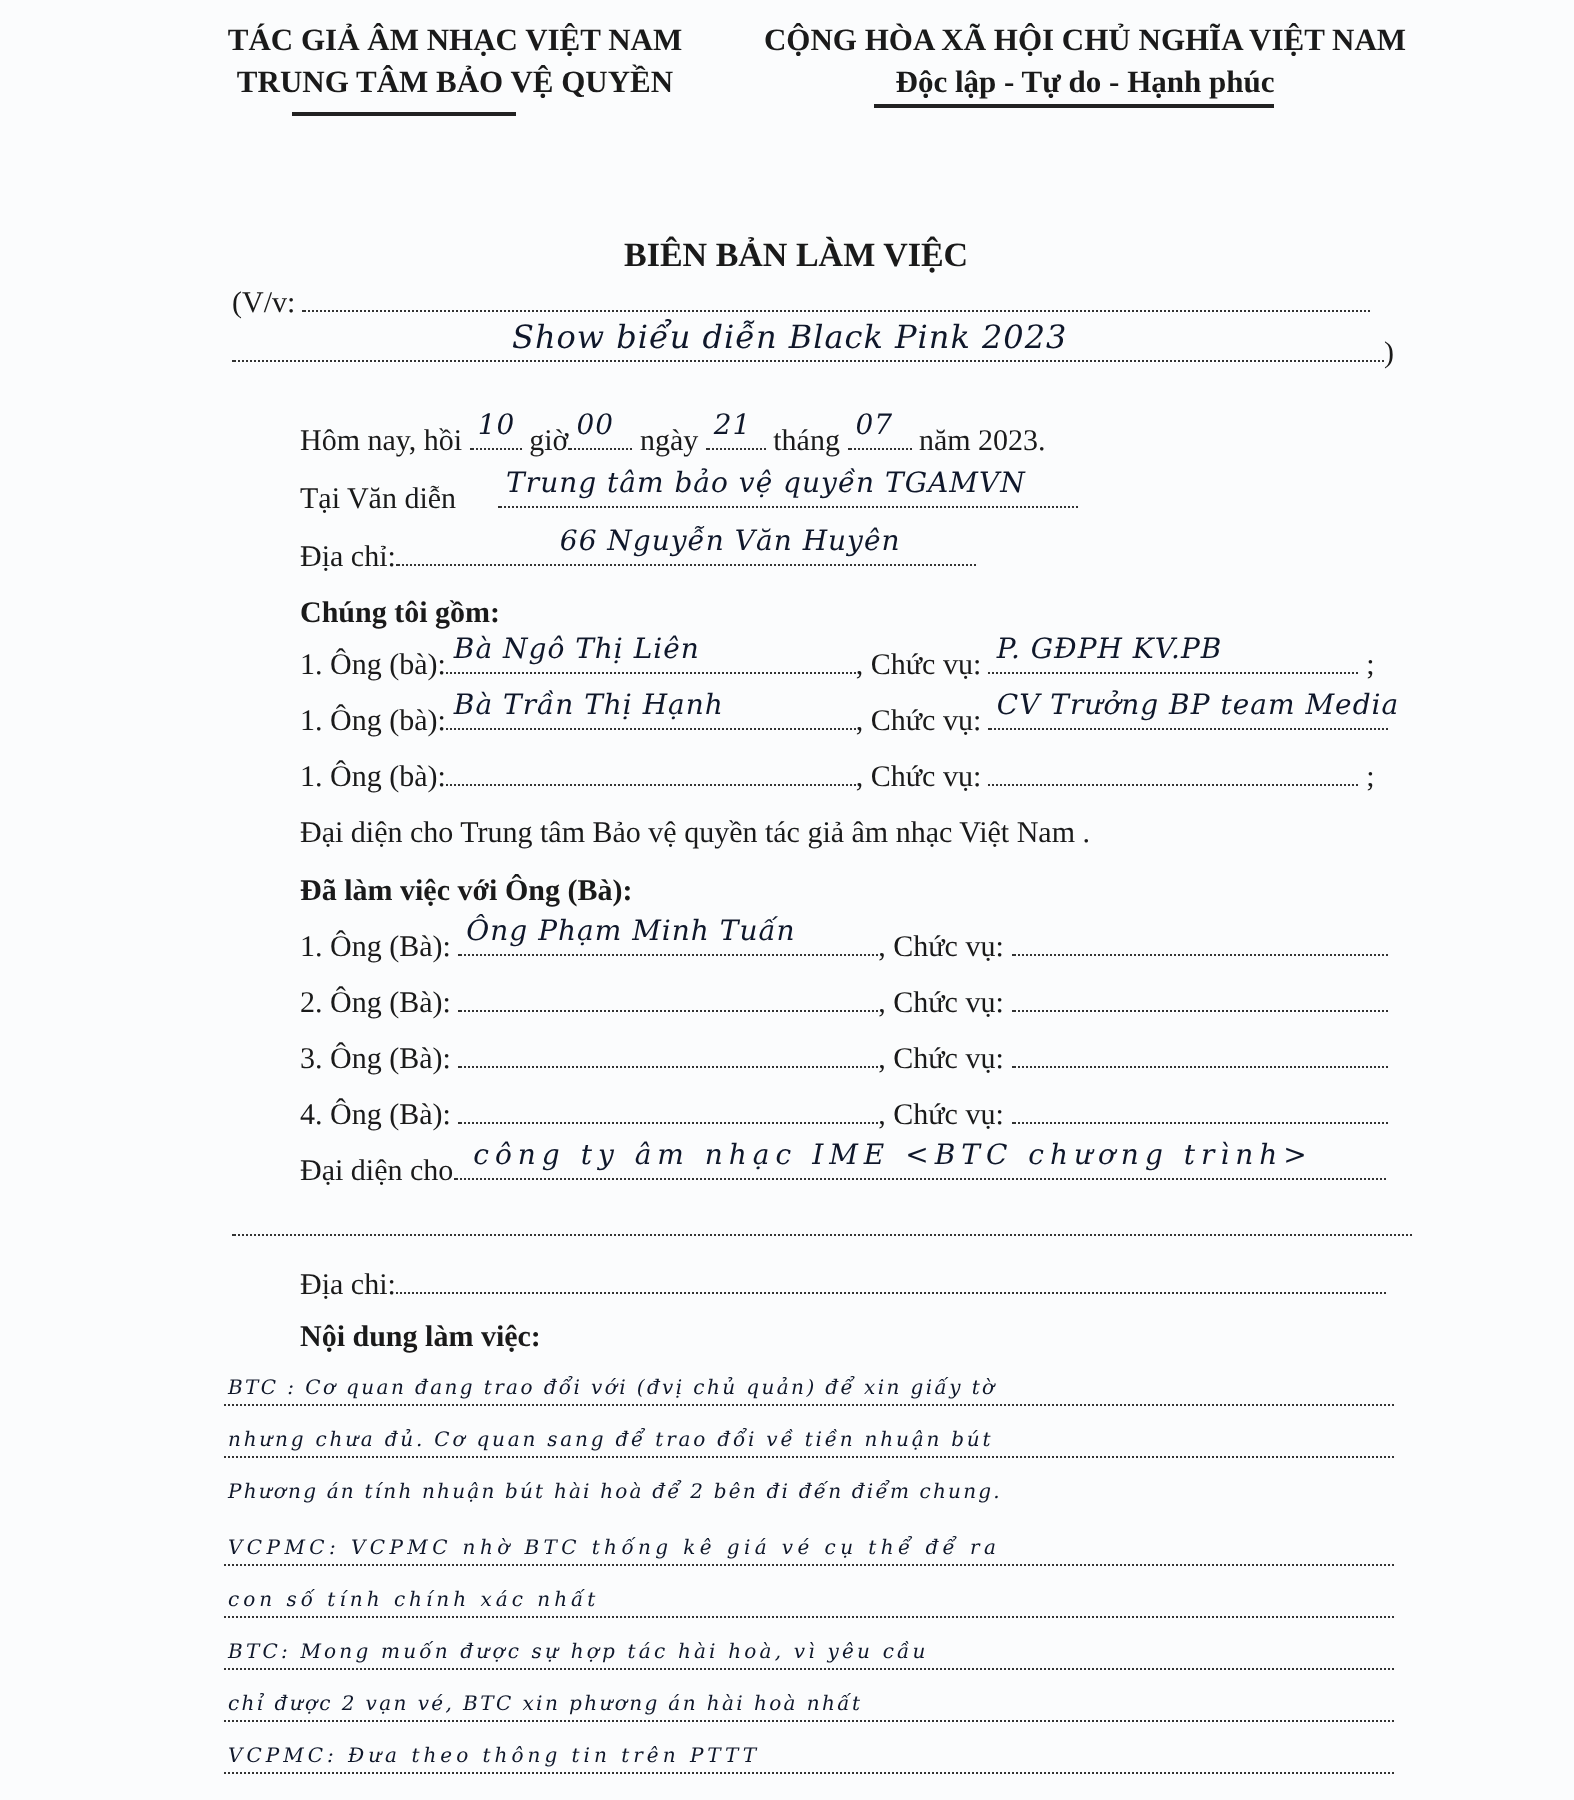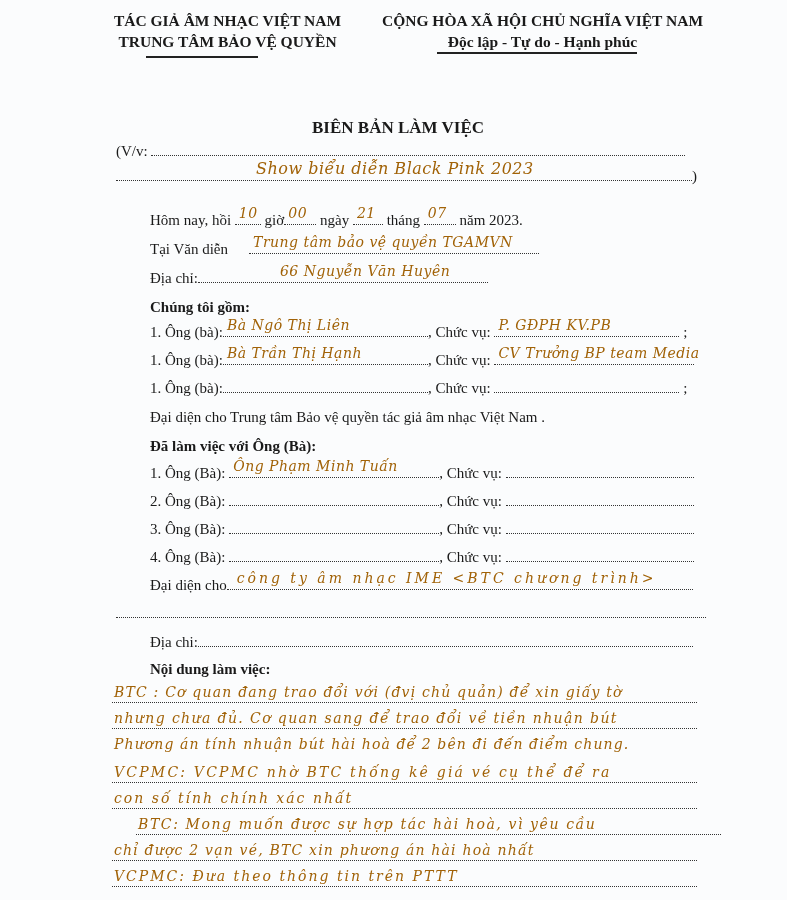--- a/index.html
+++ b/index.html
@@ -4,23 +4,23 @@
 <style>
   html, body { margin:0; padding:0; }
   body { width:787px; height:900px; background:#fbfcfd; overflow:hidden; position:relative;
          font-family:"Liberation Serif", serif; color:#1a1a1a; }
   .abs { position:absolute; white-space:nowrap; }
   .hdr { font-weight:bold; font-size:15.5px; text-align:center; line-height:21px; }
   .title { font-weight:bold; font-size:17px; }
   .line { font-size:15px; line-height:20px; }
   .b { font-weight:bold; }
   .dots { display:inline-block; border-bottom:1.5px dotted #333; height:14px; vertical-align:baseline; position:relative; }
-  .hw { font-family:"DejaVu Serif", serif; font-style:italic; color:#a16207; font-size:14px; position:absolute; left:4px; bottom:1px; white-space:nowrap; letter-spacing:0.5px; }
+  .hw { font-family:"DejaVu Serif", serif; font-style:italic; color:#0f172a; font-size:14px; position:absolute; left:4px; bottom:1px; white-space:nowrap; letter-spacing:0.5px; }
   .hwline { position:absolute; left:112px; width:585px; height:26px; border-bottom:1.5px dotted #333; }
-  .hwline .hw { left:2px; bottom:2px; font-size:14px; }
+  .hwline .hw { left:2px; bottom:2px; font-size:10px; }
   .uline { position:absolute; height:1.5px; background:#222; }
 </style>
 </head>
 <body>
 
 <div class="abs hdr" style="left:95px; top:10px; width:265px;">
   <div>TÁC GIẢ ÂM NHẠC VIỆT NAM</div>
   <div>TRUNG TÂM BẢO VỆ QUYỀN</div>
 </div>
 <div class="uline" style="left:146px; top:56px; width:112px;"></div>
@@ -126,21 +126,21 @@
     </div>
   <div class="hwline" style="top:728px; width:610px; border-bottom:none;">
       <span class="hw" style="letter-spacing:1.1px;">Phương án tính nhuận bút hài hoà để 2 bên đi đến điểm chung.</span>
     </div>
   <div class="hwline" style="top:756px;">
       <span class="hw" style="letter-spacing:2.2px;">VCPMC: VCPMC nhờ BTC thống kê giá vé cụ thể để ra</span>
     </div>
   <div class="hwline" style="top:782px;">
       <span class="hw" style="letter-spacing:2px;">con số tính chính xác nhất</span>
     </div>
-  <div class="hwline" style="top:808px;margin-left:24px;">
+  <div class="hwline" style="top:808px;">
       <span class="hw" style="letter-spacing:1.6px;">BTC: Mong muốn được sự hợp tác hài hoà, vì yêu cầu</span>
     </div>
   <div class="hwline" style="top:834px;">
       <span class="hw" style="letter-spacing:1.2px;">chỉ được 2 vạn vé, BTC xin phương án hài hoà nhất</span>
     </div>
   <div class="hwline" style="top:860px;">
       <span class="hw" style="letter-spacing:2px;">VCPMC: Đưa theo thông tin trên PTTT</span>
     </div>
 </div>
 

